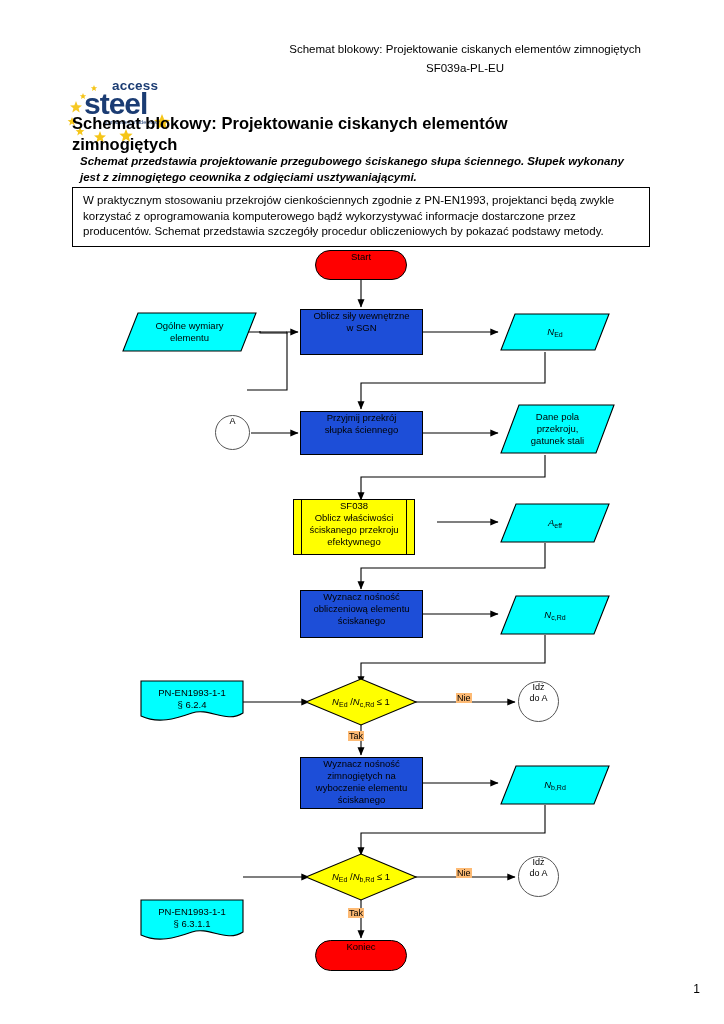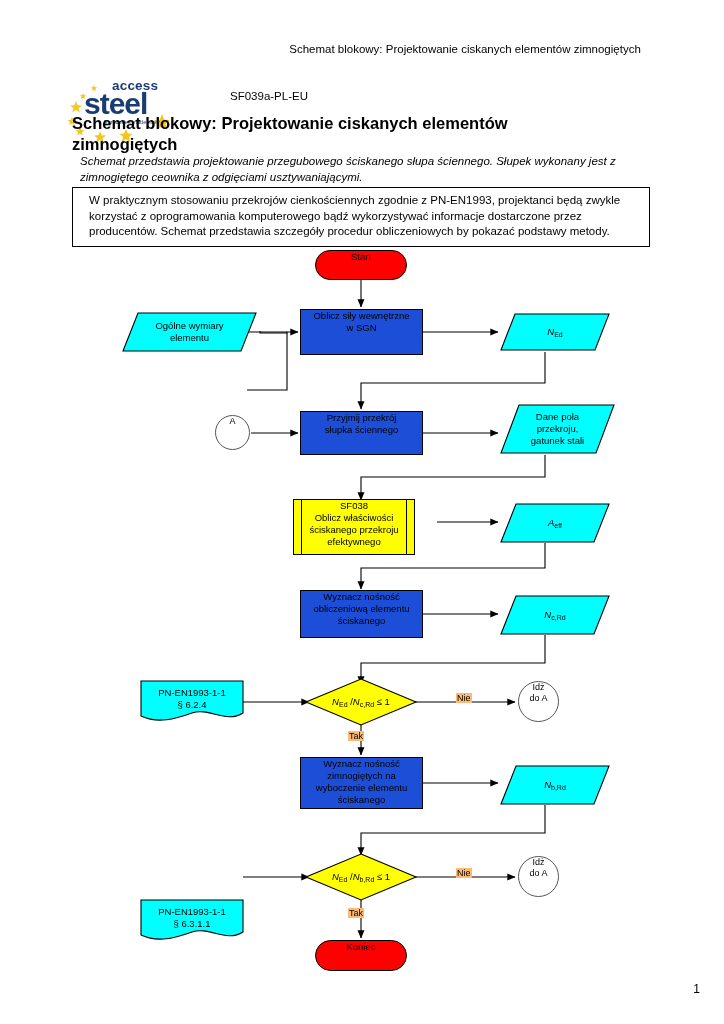--- a/index.html
+++ b/index.html
@@ -6,26 +6,26 @@
   body{
     width:724px;height:1024px;position:relative;overflow:hidden;
     font-family:"Liberation Sans","DejaVu Sans",sans-serif;
     color:#000;
   }
   .page{position:absolute;left:0;top:0;width:724px;height:1024px;}
 
   
   .logo{position:absolute;left:62px;top:37px;width:124px;height:70px;margin-top:36px;}
   .hdr-title{position:absolute;left:230px;top:42px;width:470px;text-align:center;font-size:11.5px;line-height:15px;}
-  .hdr-code{position:absolute;left:230px;top:61px;width:470px;text-align:left;font-size:11.5px;line-height:15px;margin-top:28px;}
+  .hdr-code{position:absolute;left:230px;top:61px;width:470px;text-align:center;font-size:11.5px;line-height:15px;}
 
   .doc-title{position:absolute;left:72px;top:113px;width:520px;font-size:16.5px;font-weight:bold;line-height:21px;}
-  .doc-sub{position:absolute;left:80px;top:154px;width:560px;font-size:11.5px;font-weight:normal;font-style:italic;line-height:15.5px;}
+  .doc-sub{position:absolute;left:80px;top:154px;width:560px;font-size:11.5px;font-weight:bold;font-style:italic;line-height:15.5px;}
   .intro-box{position:absolute;left:72px;top:187px;width:578px;min-height:60px;border:1px solid #000;
-             box-sizing:border-box;padding:5px 7px 6px 16px;font-size:11.5px;line-height:15.5px;text-align:left;}
+             box-sizing:border-box;padding:5px 7px 6px 10px;font-size:11.5px;line-height:15.5px;text-align:left;}
 
   .pageno{position:absolute;left:600px;top:982px;width:100px;text-align:right;font-size:12px;}
 
   
   .flow{position:absolute;left:0;top:0;width:724px;height:1024px;}
   .node{position:absolute;box-sizing:border-box;display:flex;align-items:flex-start;justify-content:center;
         text-align:center;font-size:9.5px;line-height:12px;}
 
   .term{background:#ff0000;border:1px solid #000;border-radius:22px;color:#000;}
   .proc{background:#1d4ed8;border:1.6px solid #000;}

